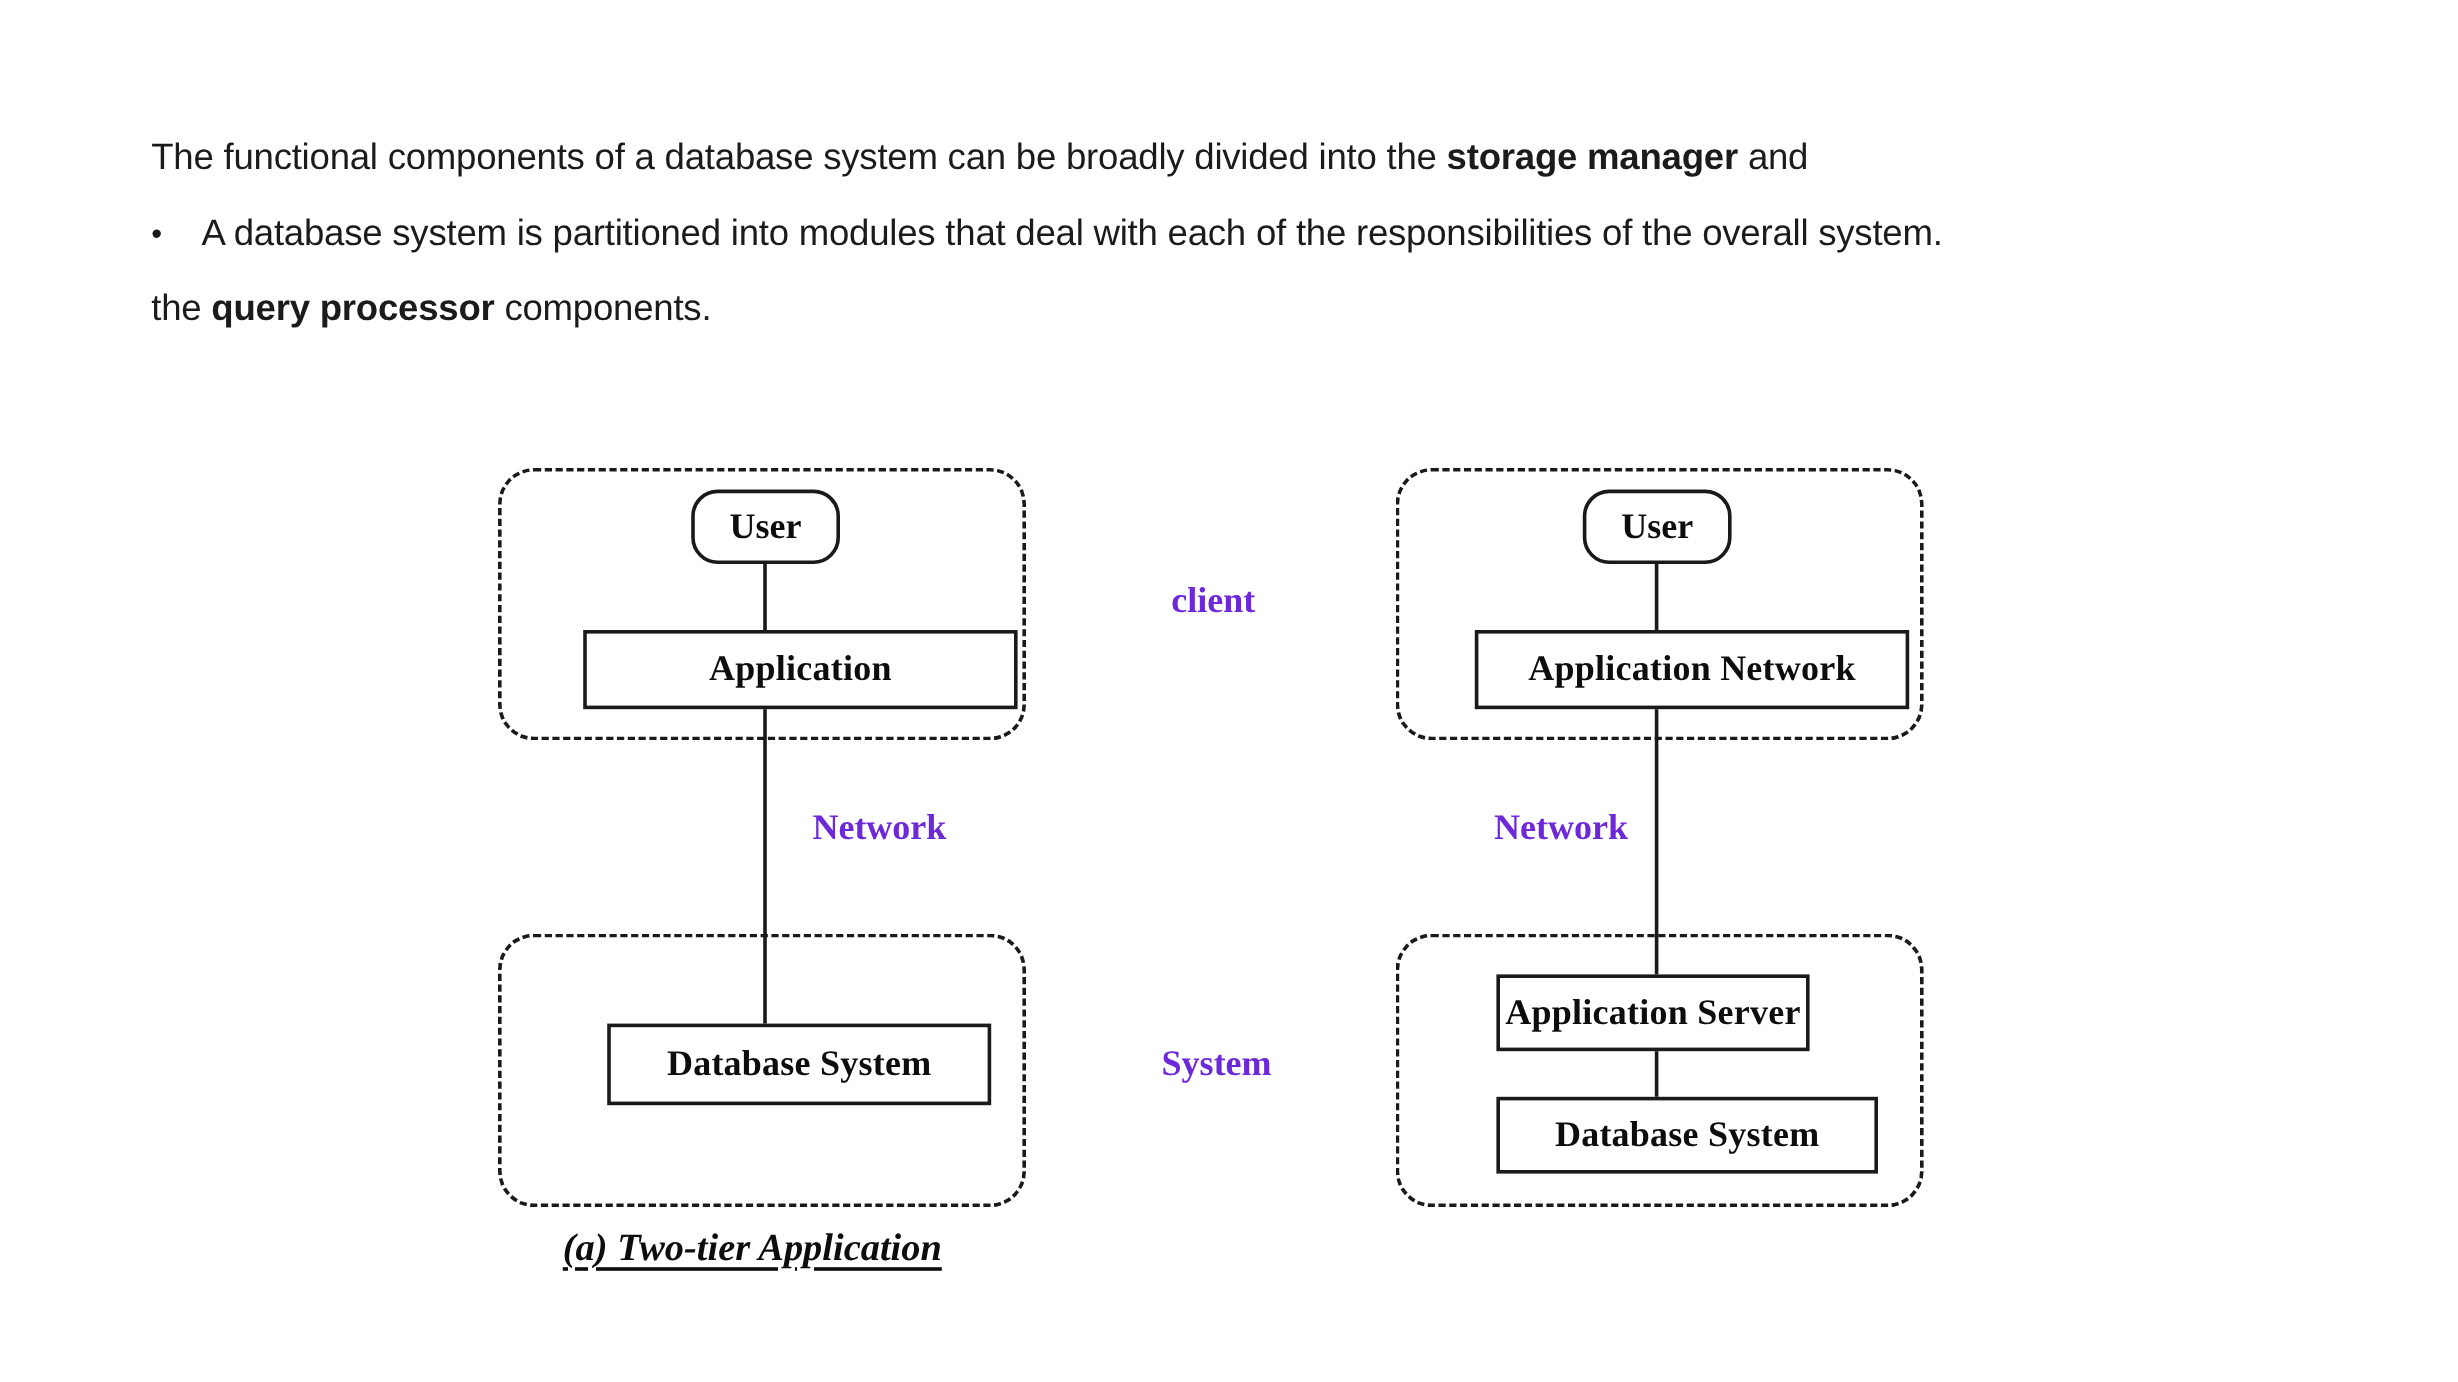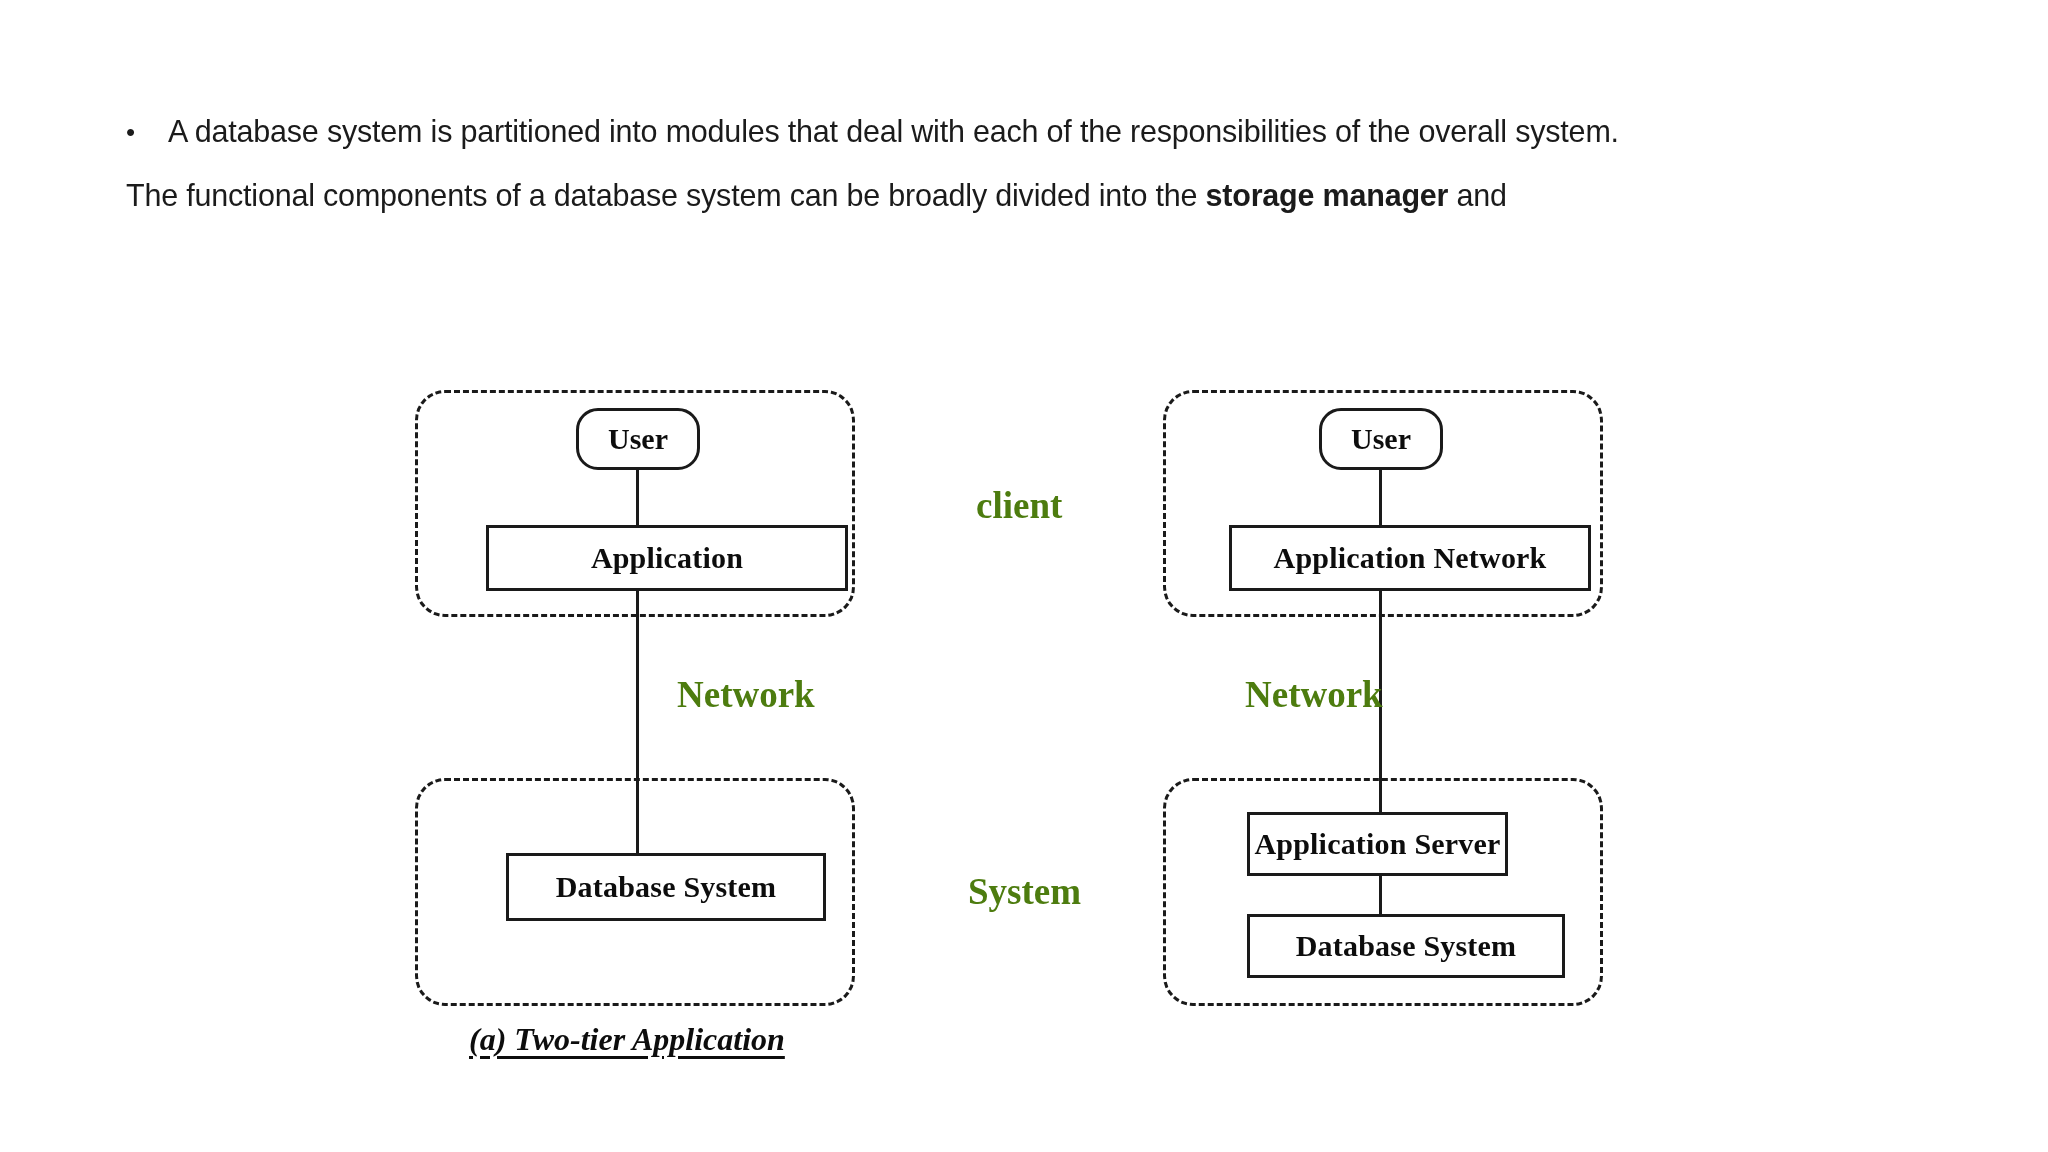--- a/index.html
+++ b/index.html
@@ -99,22 +99,22 @@
     position: absolute;
     width: 3px;
     background: #1a1a1a;
     z-index: 1;
   }
 
   .diag-label {
     position: absolute;
     font-family: "Liberation Serif", serif;
     font-weight: bold;
-    font-size: 37px;
-    color: #4d7c0f;
+    font-size: 30px;
+    color: #6d28d9;
     white-space: nowrap;
     z-index: 4;
   }
 
   .caption {
     position: absolute;
     font-family: "Liberation Serif", serif;
     font-weight: bold;
     font-style: italic;
     font-size: 32px;
@@ -123,24 +123,25 @@
     text-underline-offset: 6px;
     text-decoration-thickness: 3px;
     white-space: nowrap;
     z-index: 4;
   }
 </style>
 </head>
 <body>
 
 <div id="text-block">
+  <div class="para-line"><span>The functional components of a database system can be broadly divided into the </span><span class="b">storage manager</span><span> and</span></div>
   <div class="para-line first">
     <span class="bullet-dot">•</span><span>A database system is partitioned into modules that deal with each of the responsibilities of the overall system.</span>
   </div>
-  <div class="para-line"><span>The functional components of a database system can be broadly divided into the </span><span class="b">storage manager</span><span> and</span></div>
+  <div class="para-line"><span>the </span><span class="b">query processor</span><span> components.</span></div>
 </div>
 
 <div id="diagram">
 
   <div class="connector" style="left:636px; top:468px; height:68px;"></div>
 
   <div class="connector" style="left:636px; top:590px; height:290px;"></div>
 
   <div class="dashed-region" style="left:415px; top:390px; width:440px; height:227px;"></div>
 

